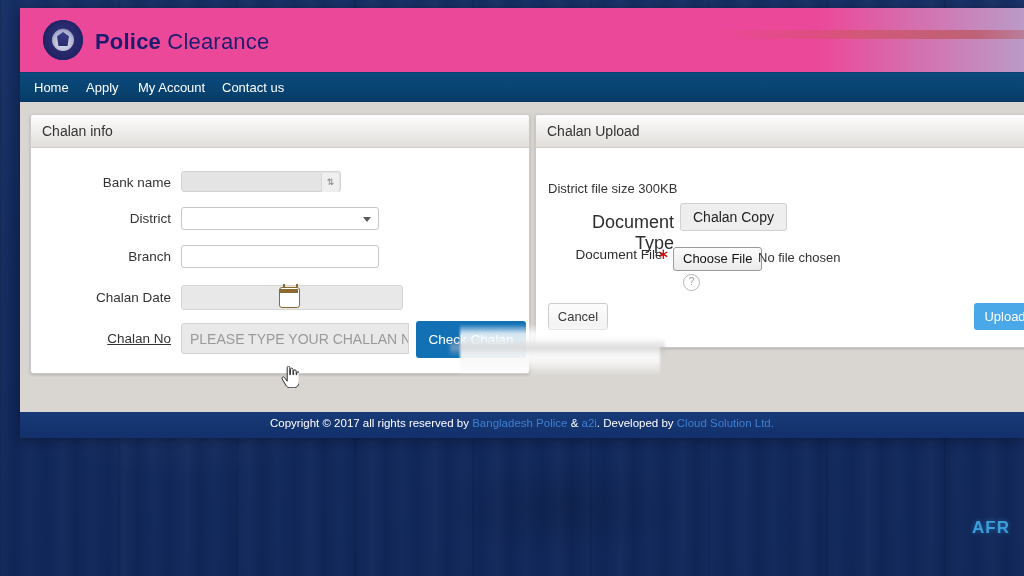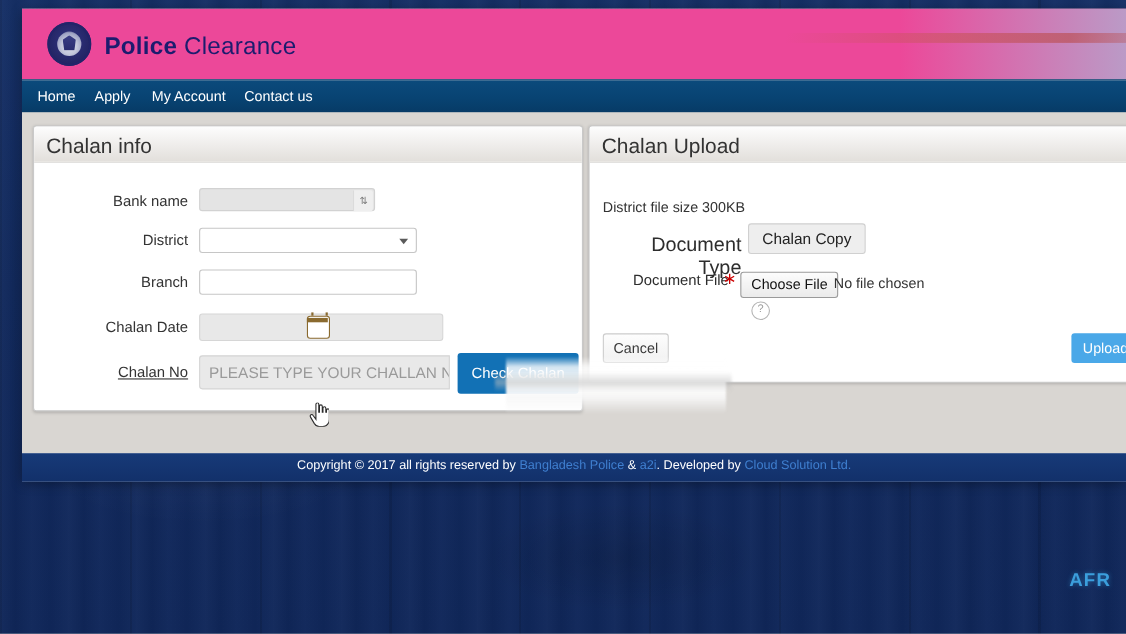--- a/index.html
+++ b/index.html
@@ -180,21 +180,21 @@
   }
   .panel-head {
     height: 32px;
     background: linear-gradient(180deg, #fdfdfd 0%, #eeecea 55%, #e2dfdb 100%);
     border-bottom: 1px solid #cfcdca;
     border-radius: 3px 3px 0 0;
   }
   .panel-title {
     position: absolute;
     left: 11px; top: 8px;
-    font-size: 19px;
+    font-size: 14px;
     color: #333333;
   }
 
   #panel-chalan-info {
     left: 10px; top: 12px;
     width: 498px; height: 258px;
   }
   #panel-chalan-upload {
     left: 515px; top: 12px;
     width: 510px; height: 232px;

